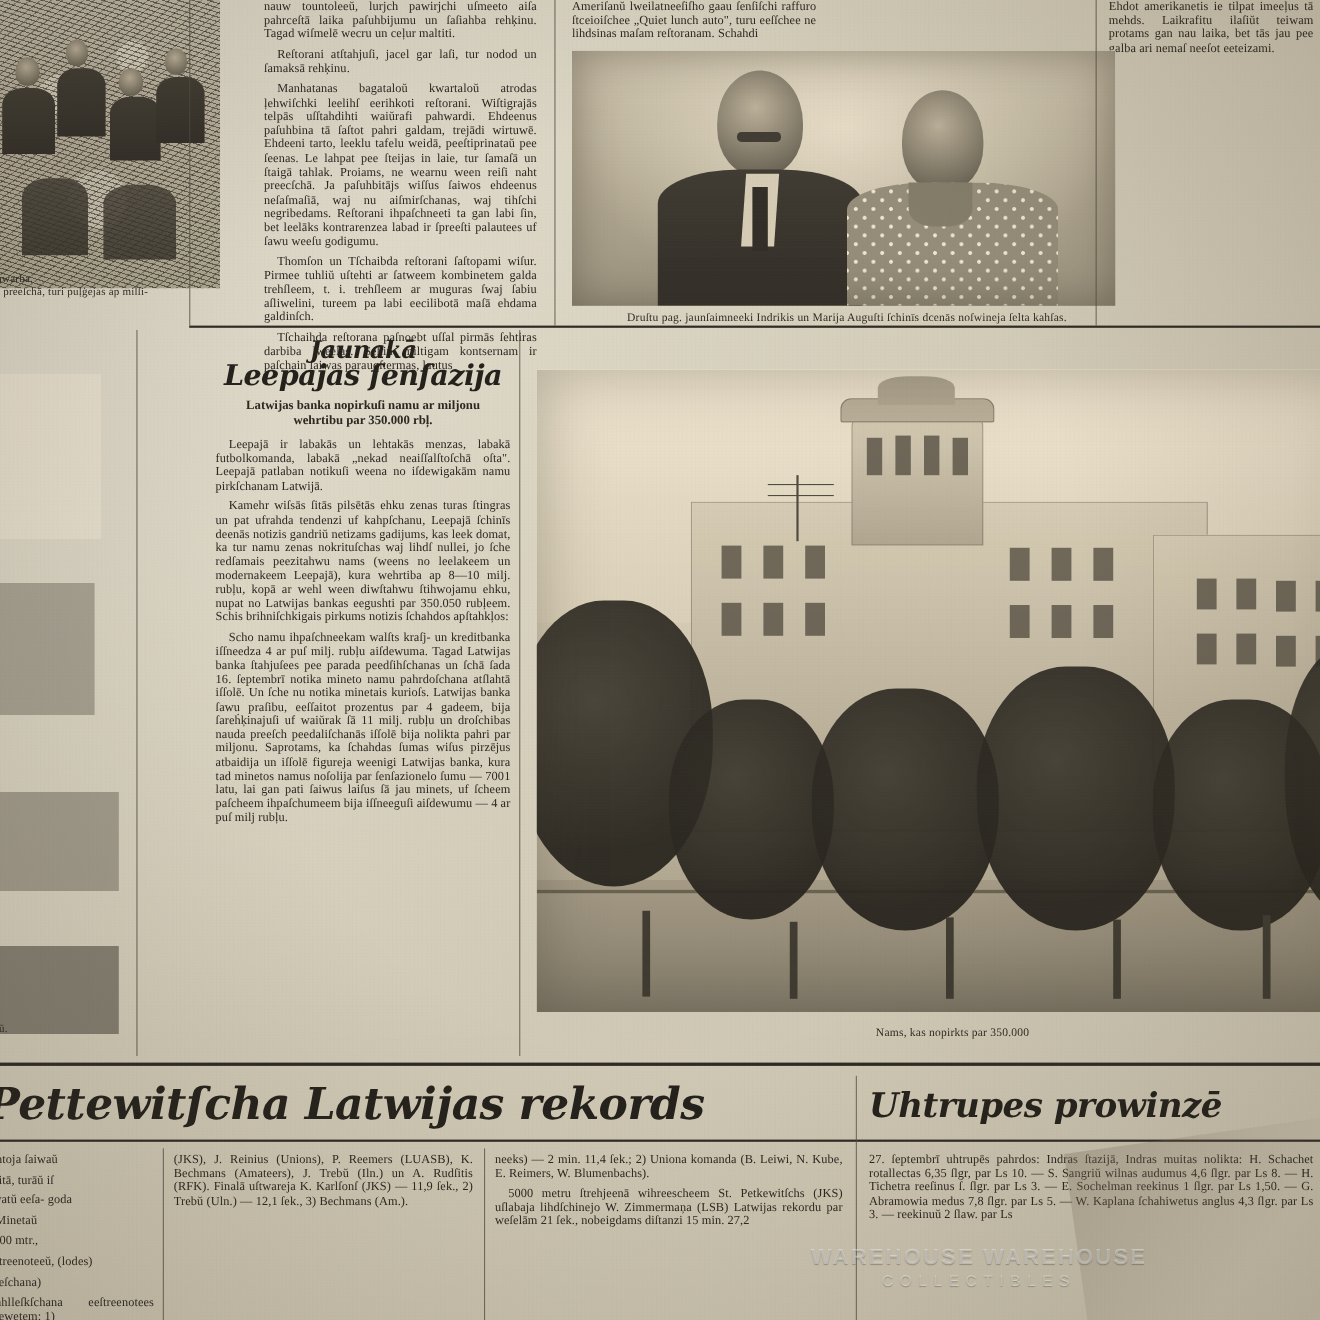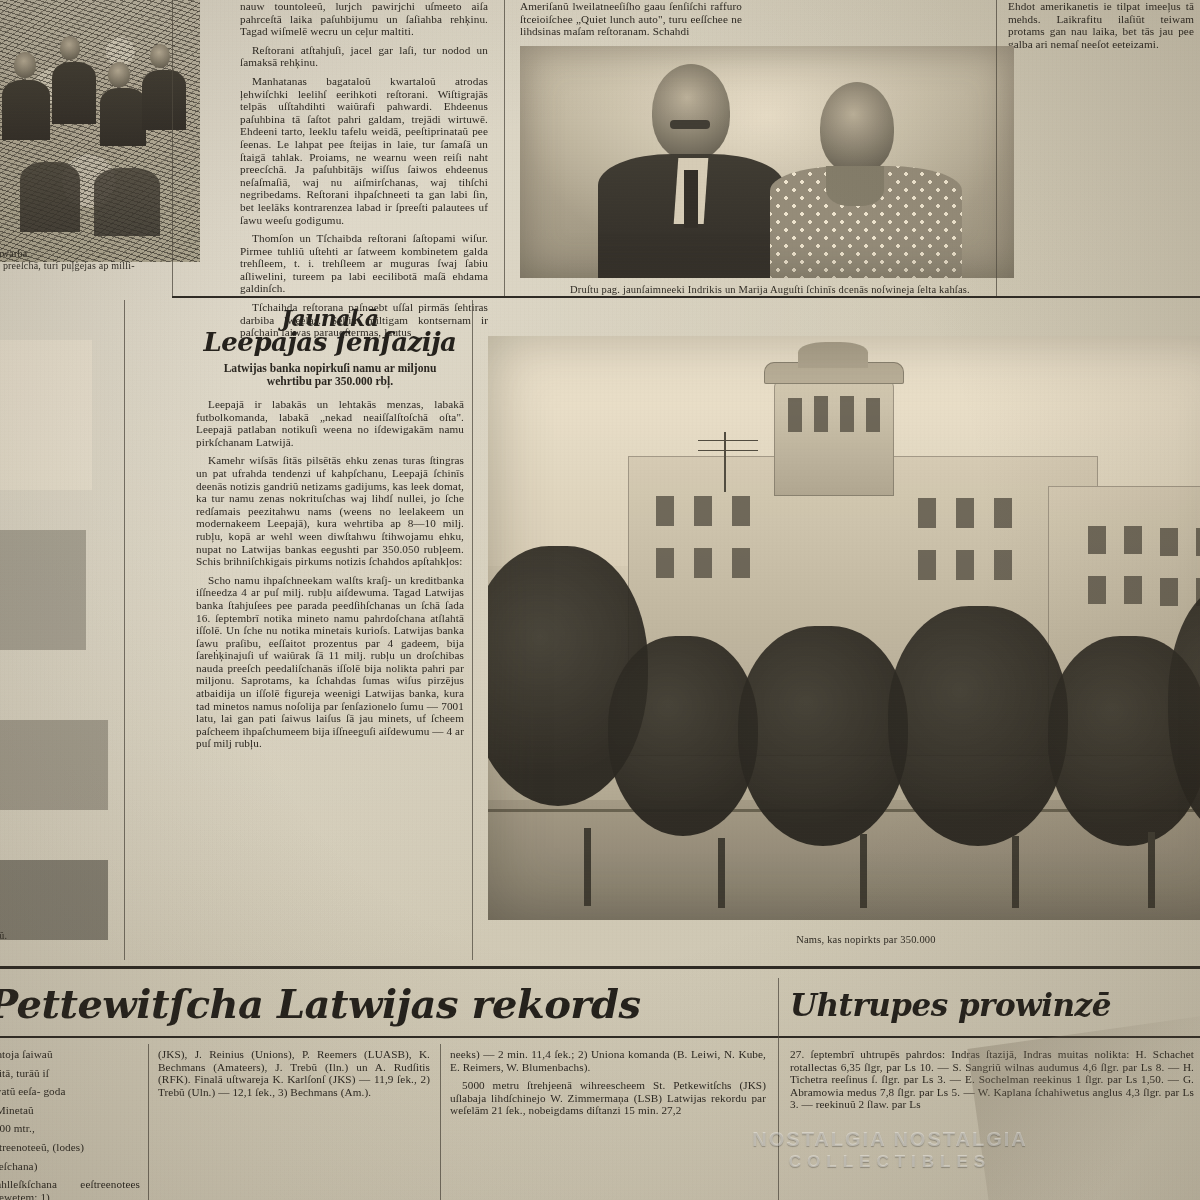--- a/index.html
+++ b/index.html
@@ -193,23 +193,23 @@
     color: rgba(255,255,255,.38);
     font-family: "Liberation Sans", sans-serif;
     font-size: 20px;
     letter-spacing: 2px;
     font-weight: 700;
     text-shadow: 0 1px 1px rgba(0,0,0,.25);
     pointer-events: none;
   }
   #watermark .sub {
     display: block;
-    font-size: 17px;
+    font-size: 14px;
     letter-spacing: 6px;
-    font-weight: 700;
+    font-weight: 400;
     margin-top: 1px;
   }
 
   .hl-big {
     font-size: 40px;
     line-height: 40px;
   }
   .hl-mid {
     font-size: 26px;
     line-height: 28px;
@@ -398,17 +398,17 @@
 
   <div class="col-text blurtext" style="position:absolute;left:790px;top:1048px;width:404px;">
     <p class="noind">27. ſeptembrī uhtrupēs pahrdos: Indras ſtazijā, Indras muitas nolikta: H. Schachet rotallectas 6,35 ſlgr, par Ls 10. — S. Sangriŭ wilnas audumus 4,6 ſlgr. par Ls 8. — H. Tichetra reeſinus ſ. ſlgr. par Ls 3. — E. Sochelman reekinus 1 ſlgr. par Ls 1,50. — G. Abramowia medus 7,8 ſlgr. par Ls 5. — W. Kaplana ſchahiwetus anglus 4,3 ſlgr. par Ls 3. — reekinuŭ 2 ſlaw. par Ls</p>
   </div>
 
   <div id="grain"></div>
   <div id="vignette"></div>
   <div id="curl"></div>
 
   <div id="watermark">
-    <span>NOSTALGIA NOSTALGIA</span>
+    <span>WAREHOUSE WAREHOUSE</span>
     <span class="sub">COLLECTIBLES</span>
   </div>
 
 </div>
 
 </body></html>

